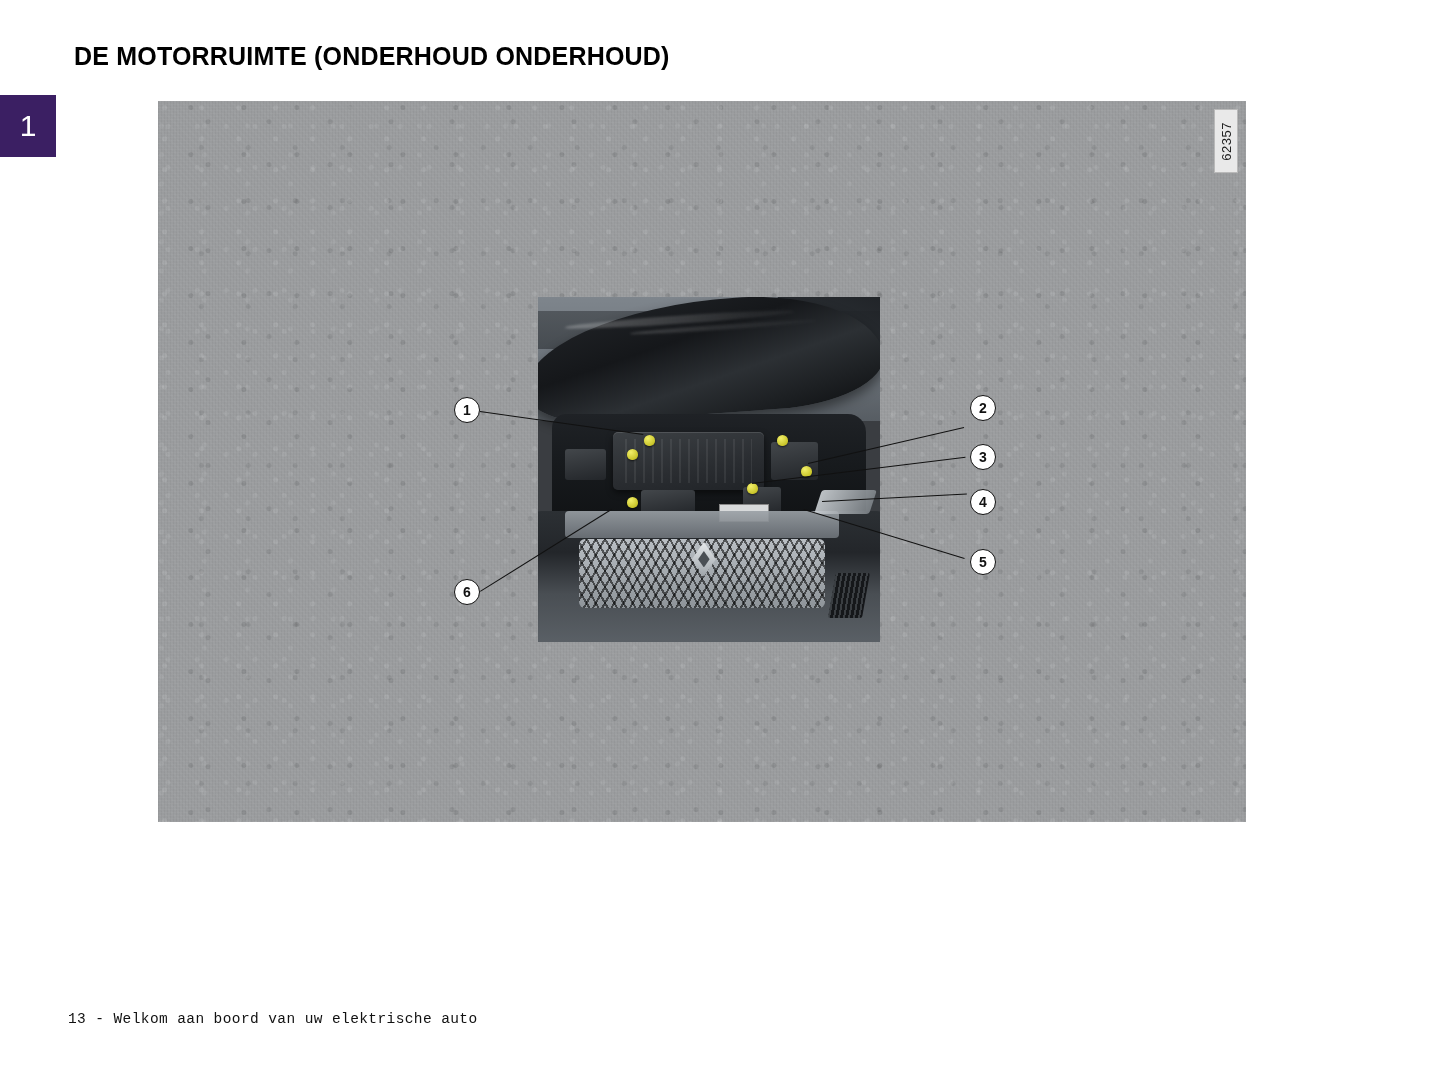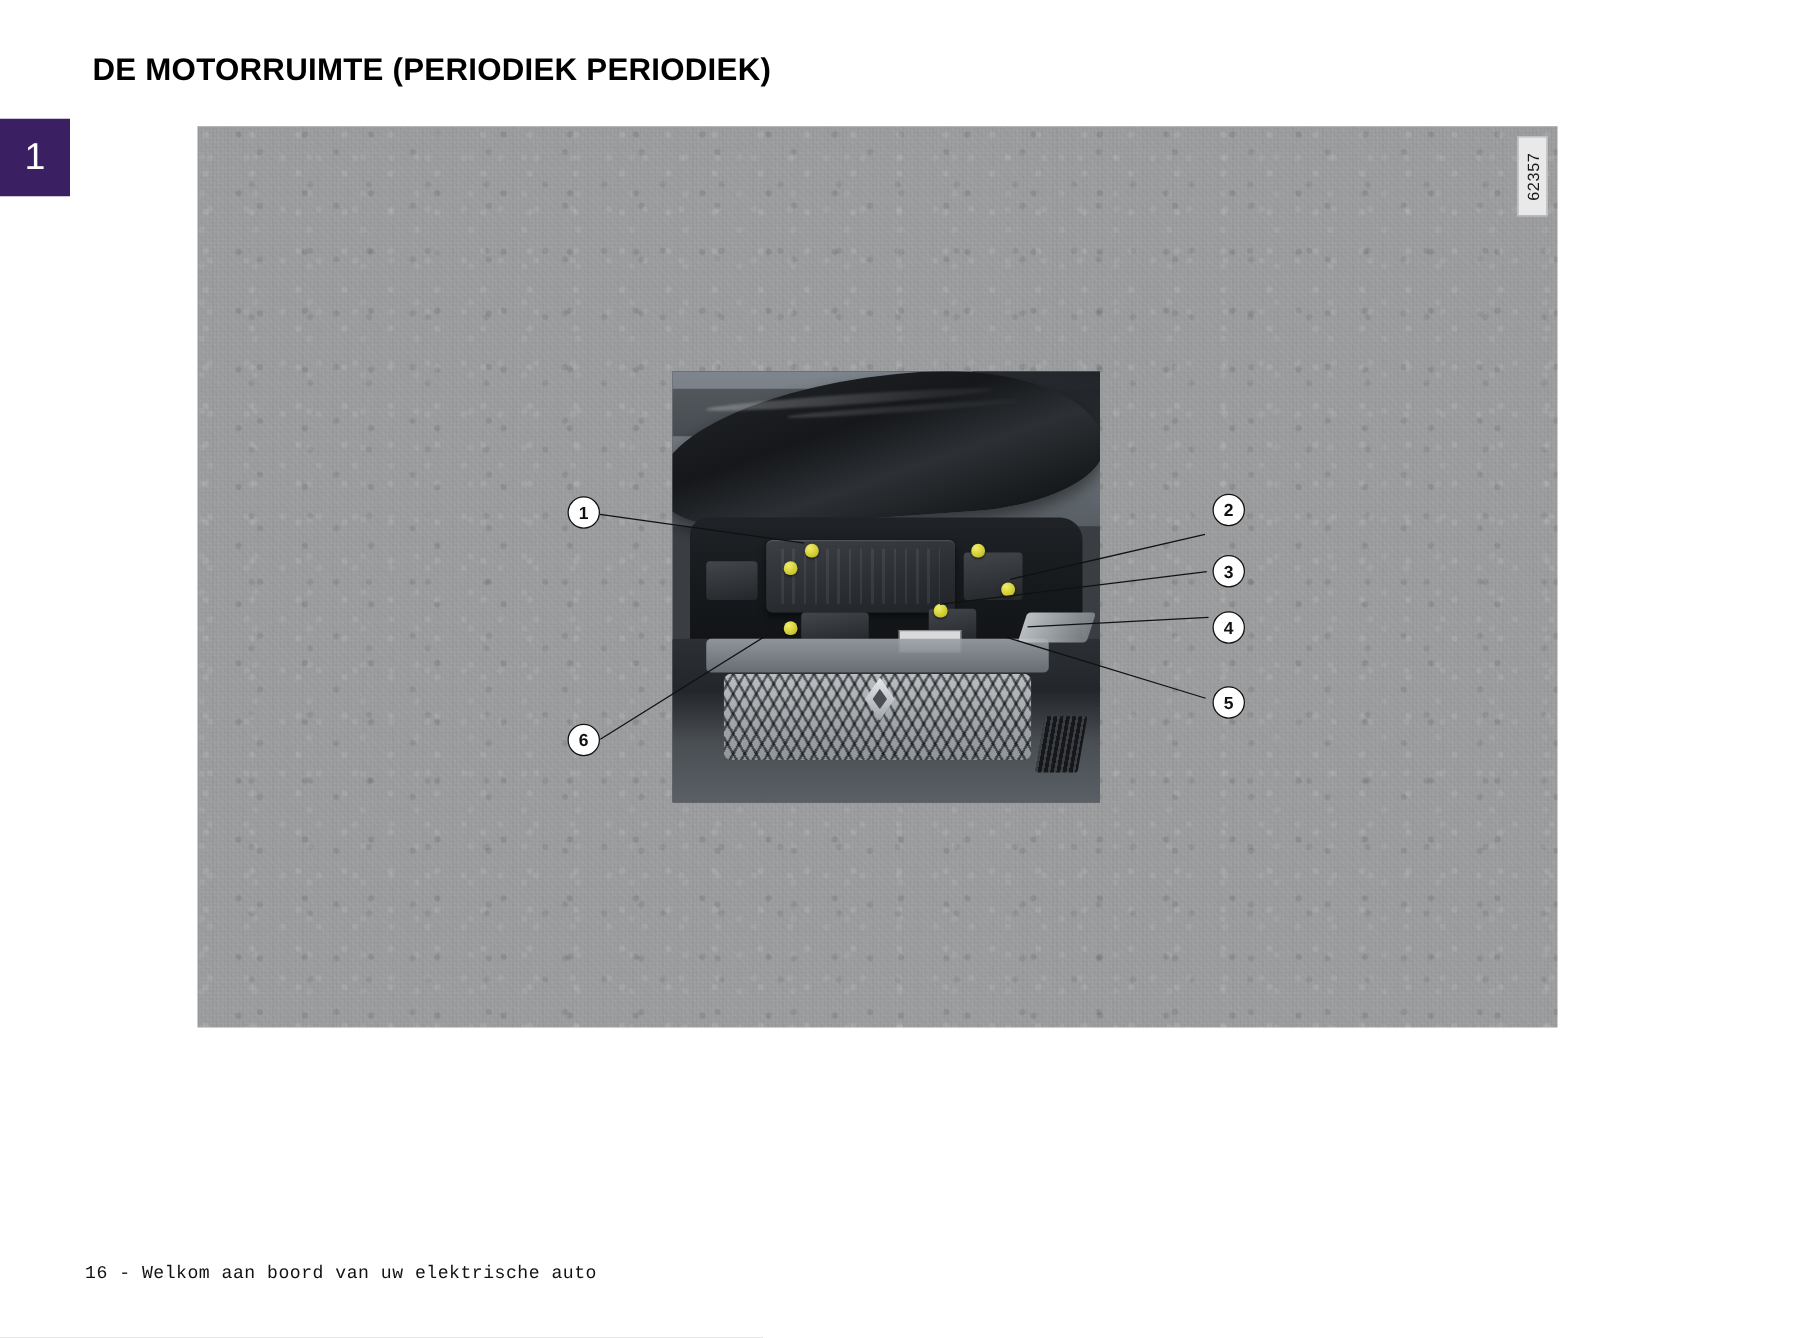--- a/index.html
+++ b/index.html
@@ -322,21 +322,21 @@
     white-space: nowrap;
   }
 </style>
 </head>
 <body>
 
 <div class="chapter-tab">
   <span>1</span>
 </div>
 
-<div class="page-title">DE MOTORRUIMTE (PERIODIEK PERIODIEK)</div>
+<div class="page-title">DE MOTORRUIMTE (ONDERHOUD ONDERHOUD)</div>
 
 <div class="figure-panel">
 
   <div class="ref-code">
     <span>62357</span>
   </div>
 
   <div class="photo">
     <div class="ph-sky"></div>
     <div class="ph-band"></div>
@@ -393,13 +393,13 @@
     <span>4</span>
   </div>
   <div class="callout" style="left:812px; top:448px;">
     <span>5</span>
   </div>
   <div class="callout" style="left:296px; top:478px;">
     <span>6</span>
   </div>
 </div>
 
-<div class="footer">16 - Welkom aan boord van uw elektrische auto</div>
+<div class="footer">13 - Welkom aan boord van uw elektrische auto</div>
 
 </body></html>

